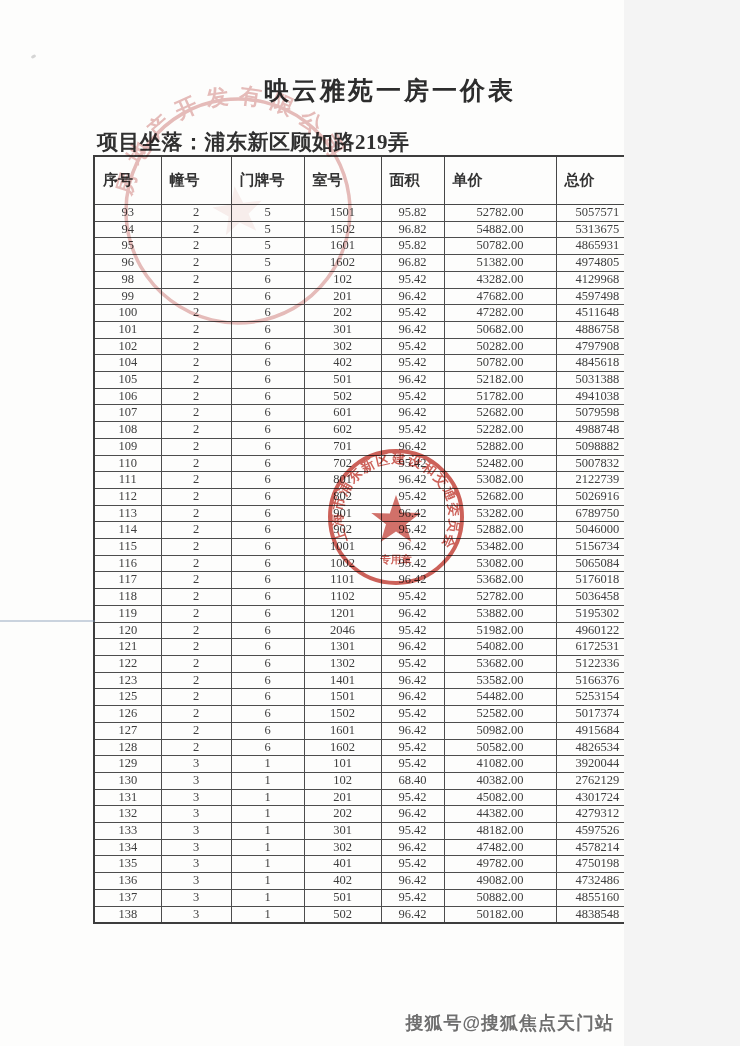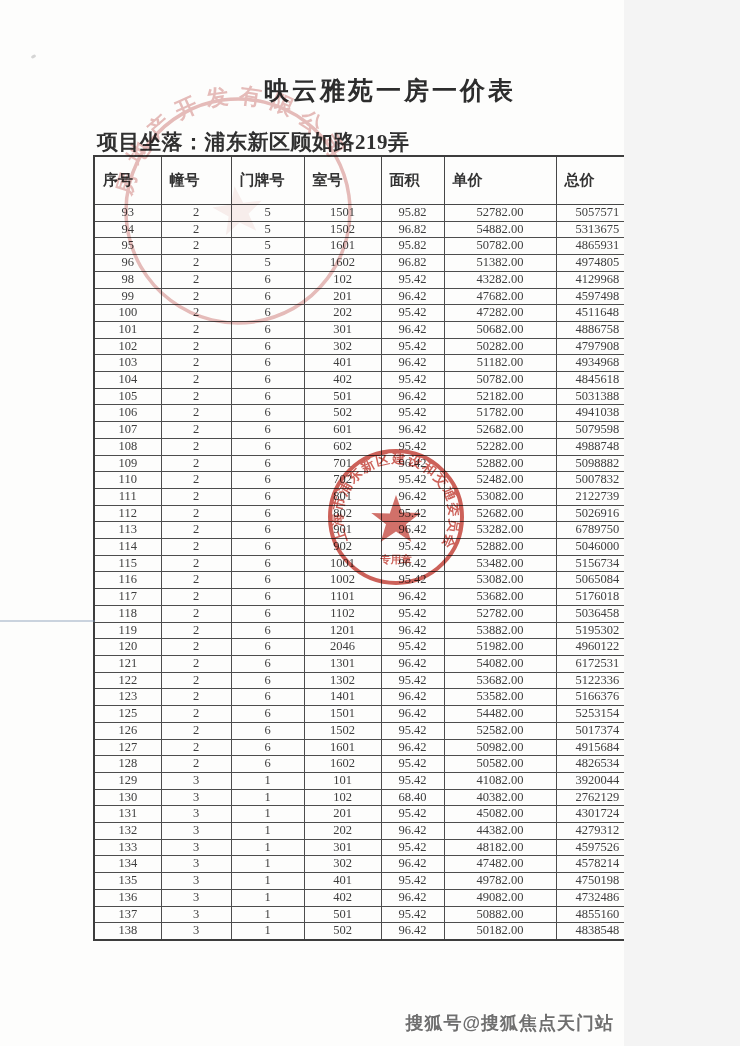--- a/index.html
+++ b/index.html
@@ -152,29 +152,20 @@
         <tr>
           <td>102</td>
           <td>2</td>
           <td>6</td>
           <td>302</td>
           <td>95.42</td>
           <td>50282.00</td>
           <td>4797908</td>
         </tr>
         <tr>
-          <td>103</td>
-          <td>2</td>
-          <td>6</td>
-          <td>401</td>
-          <td>96.42</td>
-          <td>51182.00</td>
-          <td>4934968</td>
-        </tr>
-        <tr>
           <td>104</td>
           <td>2</td>
           <td>6</td>
           <td>402</td>
           <td>95.42</td>
           <td>50782.00</td>
           <td>4845618</td>
         </tr>
         <tr>
           <td>105</td>

